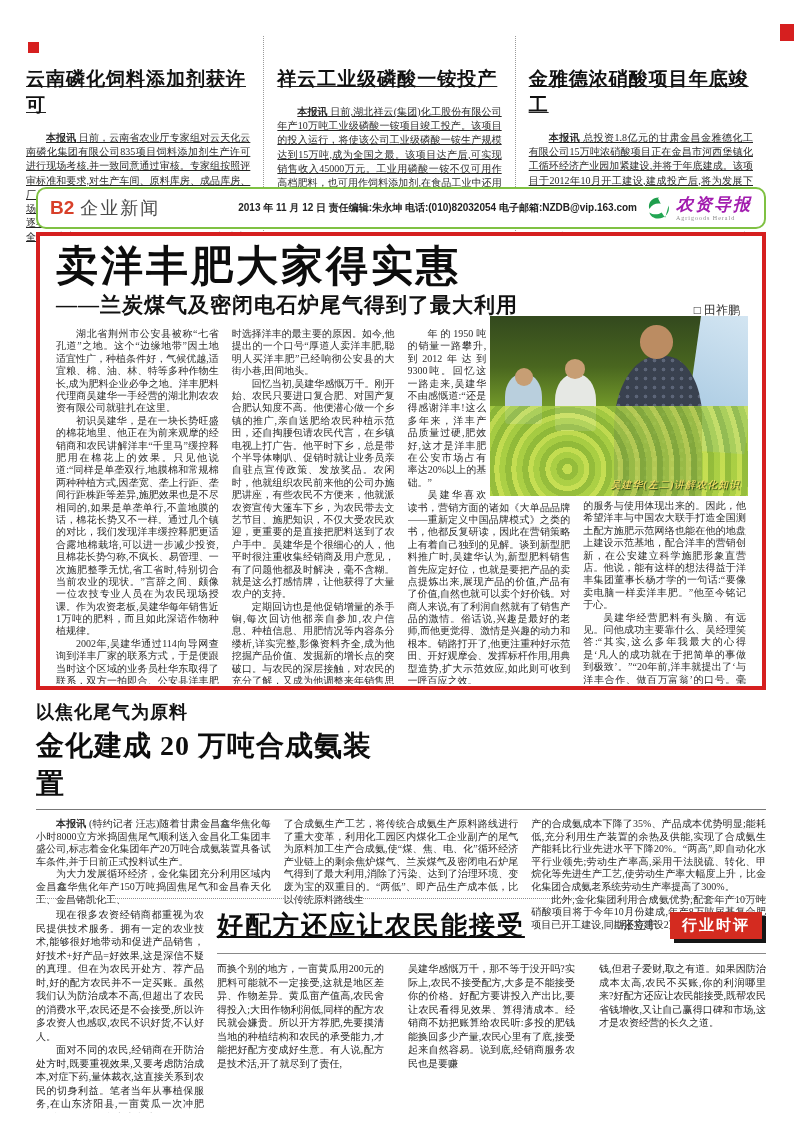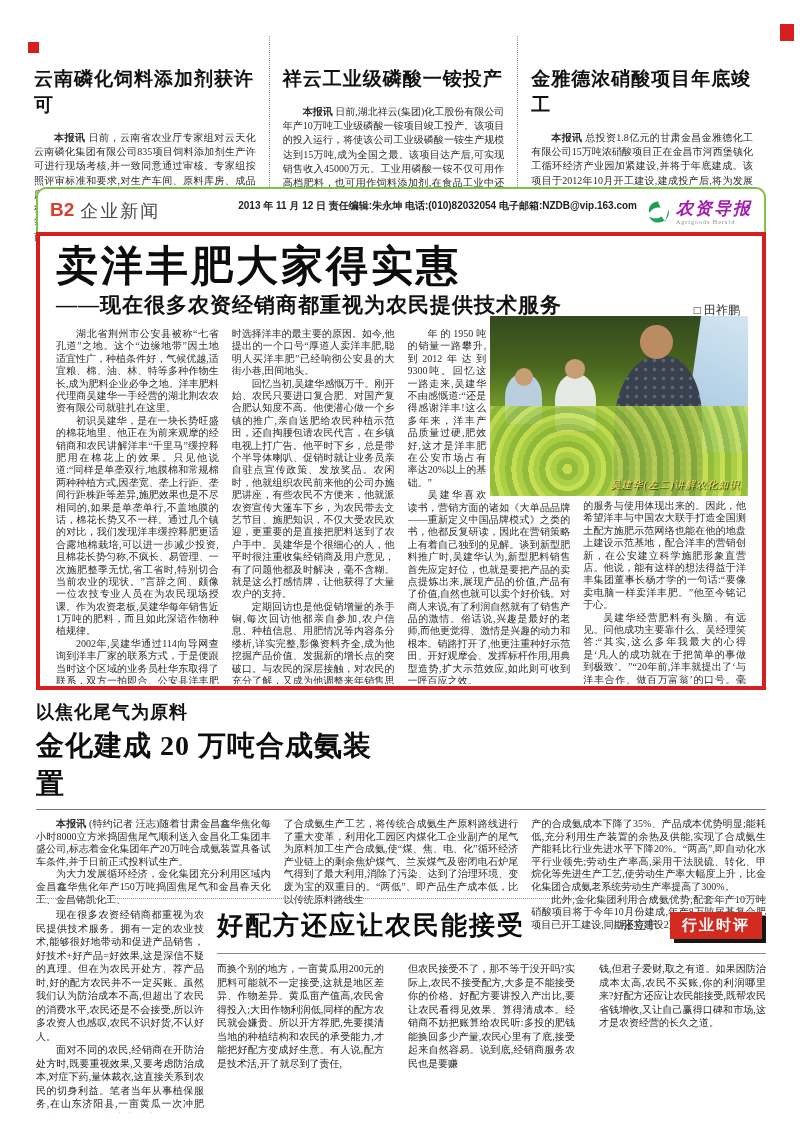--- a/index.html
+++ b/index.html
@@ -5,32 +5,32 @@
   html,body{margin:0;padding:0;background:#dfdfdb;}
   .page{position:relative;width:800px;height:1131px;margin:0 auto;background:#fff;
         font-family:"Liberation Serif","DejaVu Serif",serif;color:#222;overflow:hidden;
         box-shadow:0 0 6px rgba(0,0,0,.25);}
   
   .mark{position:absolute;background:#d61f1f;}
   .mark-tl{left:28px;top:42px;width:11px;height:11px;}
   .mark-tr{right:6px;top:24px;width:14px;height:17px;}
 
   
-  .briefs{position:absolute;top:36px;left:32px;right:34px;display:flex;}
+  .briefs{position:absolute;top:36px;left:24px;right:34px;display:flex;text-decoration:underline;}
   .brief{flex:1;padding:0 13px;}
   .brief:first-child{padding-left:2px;}
   .brief + .brief{border-left:1px dotted #9a9a9a;}
   .brief h2{margin:30px 0 13px;font-size:19px;letter-spacing:1px;color:#111;font-weight:bold;}
   .brief .body{margin:0;font-size:10px;line-height:1.42;text-align:justify;text-indent:2em;color:#2b2b2b;}
   .brief .lead{font-weight:bold;}
   .brief .byl{float:right;}
 
   
   .band{position:absolute;top:187px;left:36px;right:34px;height:38px;border:2px solid #7fc143;
-        border-radius:10px;display:flex;align-items:flex-start;padding:10px 12px;background:#fff;}
+        border-radius:10px;display:flex;align-items:center;padding:0 12px;background:#fff;}
   .pageno{color:#d8402a;font-family:"Liberation Sans",sans-serif;font-size:19px;font-weight:bold;}
   .secname{font-family:"Liberation Sans",sans-serif;font-size:18px;color:#4a4a4a;margin-left:6px;letter-spacing:2px;}
   .dateline{margin-left:auto;font-family:"Liberation Sans",sans-serif;font-size:10px;font-weight:bold;color:#222;white-space:nowrap;}
   .logo{display:flex;align-items:center;margin-left:8px;gap:3px;}
   .brandwrap{display:flex;flex-direction:column;line-height:1;}
   .brand{color:#a21caf;font-weight:bold;font-style:italic;font-size:17px;letter-spacing:2px;}
   .brand-en{font-size:6px;color:#8a8a8a;letter-spacing:1px;margin-top:2px;}
 
   
   .feature{position:absolute;top:232px;left:36px;right:34px;height:458px;border:4px solid #d61f1f;
@@ -77,21 +77,21 @@
 
   
   .dotrule{position:absolute;top:898px;left:36px;right:34px;border-top:1px dotted #8d8d8d;}
 
   
   .comm{position:absolute;top:908px;left:36px;right:34px;bottom:18px;display:flex;gap:13px;}
   .ccol{font-size:10px;line-height:1.35;text-align:justify;overflow:hidden;color:#1f1f1f;}
   .c1{width:23%;}
   .cmain{flex:1;display:flex;flex-direction:column;}
   .chead{display:flex;align-items:center;}
-  .chead h2{margin:0;font-size:26px;letter-spacing:2px;color:#0d0d0d;}
+  .chead h2{margin:0;font-size:26px;letter-spacing:2px;color:#0d0d0d;text-decoration:underline;}
   .cbyl{margin-left:auto;font-size:12px;font-style:normal;color:#333;white-space:nowrap;}
   .badge{margin-left:12px;margin-right:4px;background:#d42b20;color:#fff;font-family:"Liberation Sans",sans-serif;
          font-weight:bold;font-size:15px;letter-spacing:2px;padding:4px 12px;box-shadow:4px 4px 0 #161616;white-space:nowrap;text-align:right;}
   .crule{border-top:1.5px solid #888;margin:10px 0 8px;}
   .ccols{display:flex;gap:24px;flex:1;overflow:hidden;}
   .ccols .ccol{flex:1;}
 </style>
 </head>
 <body>
 
@@ -127,21 +127,21 @@
       <span class="brandwrap">
         <span class="brand">农资导报</span>
         <span class="brand-en">Agrigoods Herald</span>
       </span>
     </span>
   </div>
 
   <section class="feature">
     <h1>卖洋丰肥大家得实惠</h1>
     <div class="subrow">
-      <span class="sub">——现在很多农资经销商都重视为农民提供技术服务</span>
+      <span class="sub">——兰炭煤气及密闭电石炉尾气得到了最大利用</span>
       <span class="fbyline">□ 田祚鹏</span>
     </div>
 
     <div class="photo">
       <div class="ph-flag"></div>
       <div class="ph-person p-a"></div>
       <div class="ph-person p-b"></div>
       <div class="ph-person p-c"></div>
       <div class="head h-a"></div>
       <div class="head h-b"></div>
@@ -208,21 +208,21 @@
         <h2>好配方还应让农民能接受</h2>
         <span class="cbyl">□张立宁</span>
         <span class="badge">行业时评</span>
       </div>
       <div class="crule"></div>
       <div class="ccols">
         <div class="ccol cont">
             <p>而换个别的地方，一亩黄瓜用200元的肥料可能就不一定接受,这就是地区差异、作物差异。黄瓜亩产值高,农民舍得投入;大田作物利润低,同样的配方农民就会嫌贵。所以开方荐肥,先要摸清当地的种植结构和农民的承受能力,才能把好配方变成好生意。有人说,配方是技术活,开了就尽到了责任,</p>
           </div>
         <div class="ccol cont">
-            <p>但农民接受不了，那不等于没开吗?实际上,农民不接受配方,大多是不能接受你的价格。好配方要讲投入产出比,要让农民看得见效果、算得清成本。经销商不妨把账算给农民听:多投的肥钱能换回多少产量,农民心里有了底,接受起来自然容易。说到底,经销商服务农民也是要赚</p>
+            <p>吴建华感慨万千，那不等于没开吗?实际上,农民不接受配方,大多是不能接受你的价格。好配方要讲投入产出比,要让农民看得见效果、算得清成本。经销商不妨把账算给农民听:多投的肥钱能换回多少产量,农民心里有了底,接受起来自然容易。说到底,经销商服务农民也是要赚</p>
           </div>
         <div class="ccol cont">
             <p>钱,但君子爱财,取之有道。如果因防治成本太高,农民不买账,你的利润哪里来?好配方还应让农民能接受,既帮农民省钱增收,又让自己赢得口碑和市场,这才是农资经营的长久之道。</p>
           </div>
       </div>
     </div>
   </section>
 
 </div>
 

